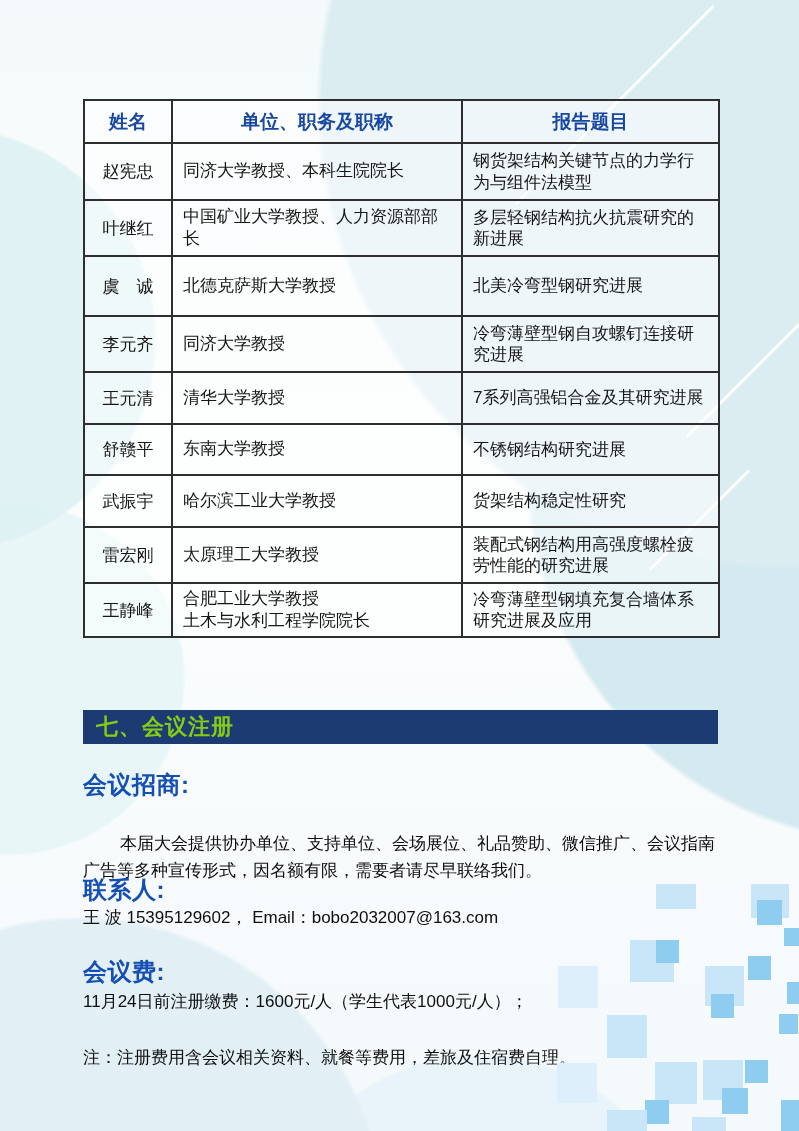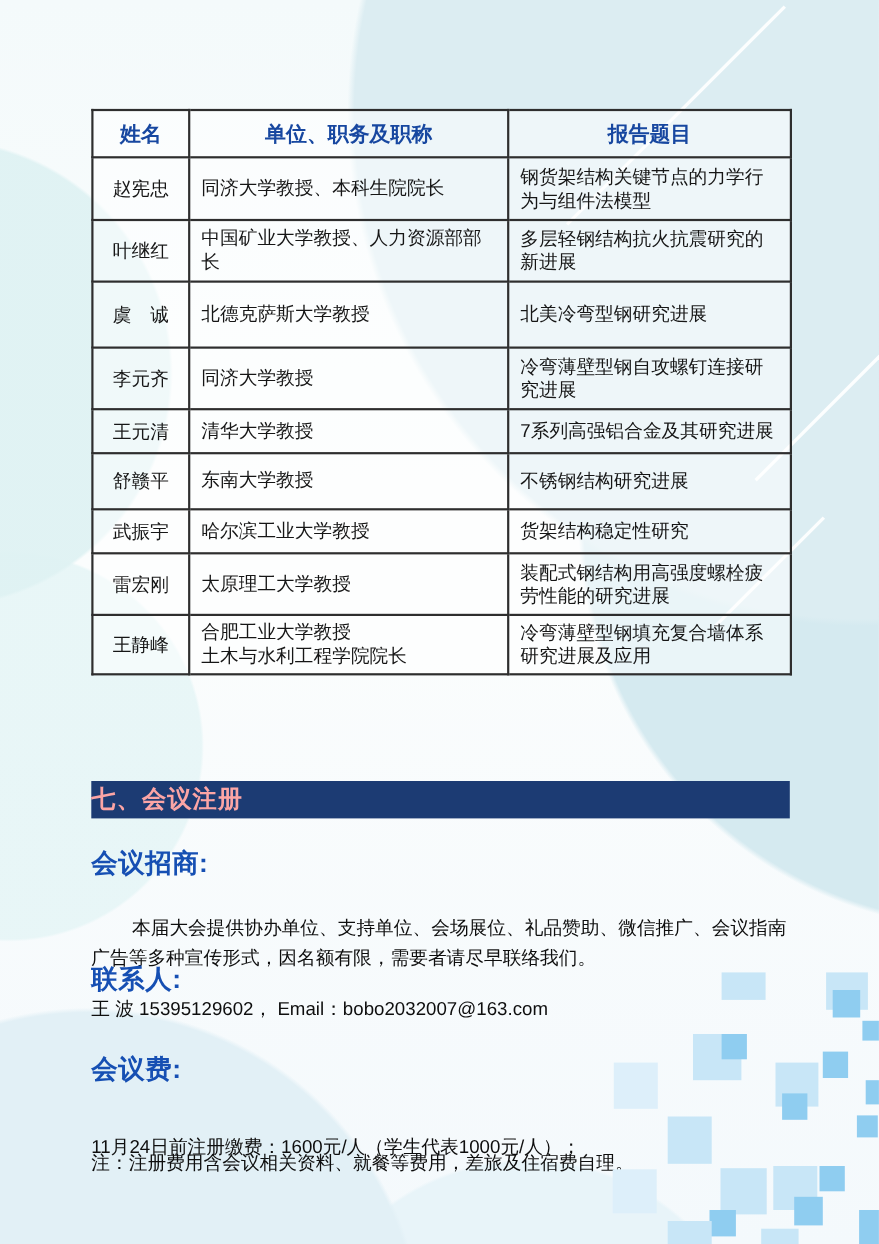--- a/index.html
+++ b/index.html
@@ -30,28 +30,28 @@
     background:rgba(255,255,255,.5);
     padding:4px 10px;
     vertical-align:middle;
   }
   table.speakers th{
     font-size:19px;font-weight:bold;color:#1747a0;text-align:center;height:37px;padding:2px 4px;
   }
   td.name{font-size:17px;color:#161616;text-align:center;padding:4px 4px;}
   td.affil{font-size:17px;color:#161616;text-align:left;padding-left:14px;white-space:pre-line;line-height:1.3;}
   td.topic{font-size:17px;color:#161616;text-align:left;padding-left:10px;padding-right:6px;line-height:1.25;}
-  tr.h57{height:57px;} tr.h56{height:56px;} tr.h54{height:60px;} tr.h52{height:40px;} tr.h51{height:51px;margin-left:34px;} tr.h45{height:45px;border-radius:22px;}
+  tr.h57{height:57px;} tr.h56{height:56px;} tr.h54{height:60px;} tr.h52{height:52px;} tr.h51{height:51px;margin-left:34px;} tr.h45{height:45px;border-radius:22px;}
 
   .banner{
     position:absolute;left:83px;top:710px;width:635px;height:34px;
-    background:#1c3b73;color:#fca5a5;
+    background:#1c3b73;color:#84cc16;
     font-family:"Liberation Serif","DejaVu Serif",serif;
     font-weight:bold;font-size:22px;line-height:34px;
-    box-sizing:border-box;letter-spacing:1px;
+    padding-left:13px;box-sizing:border-box;letter-spacing:1px;
   }
   .blue-label{
     position:absolute;left:83px;
     font-size:24px;font-weight:bold;color:#164fb3;letter-spacing:.5px;
   }
   .body-text{
     position:absolute;left:83px;width:638px;
     font-size:17px;color:#0e0e0e;line-height:27px;
   }
   .indent{text-indent:37px;}
@@ -130,21 +130,21 @@
     <span>七、会议注册</span>
   </div>
 
   <div class="blue-label" style="top:769px;">会议招商:</div>
   <div class="body-text indent" style="top:830px;">本届大会提供协办单位、支持单位、会场展位、礼品赞助、微信推广、会议指南广告等多种宣传形式，因名额有限，需要者请尽早联络我们。</div>
 
   <div class="blue-label" style="top:874px;">联系人:</div>
   <div class="body-text" style="top:904px;">王 波 15395129602，  Email：bobo2032007@163.com</div>
 
   <div class="blue-label" style="top:956px;">会议费:</div>
-  <div class="body-text" style="top:988px;margin-top:41px;">11月24日前注册缴费：1600元/人（学生代表1000元/人）；</div>
+  <div class="body-text" style="top:988px;">11月24日前注册缴费：1600元/人（学生代表1000元/人）；</div>
   <div class="body-text" style="top:1044px;">注：注册费用含会议相关资料、就餐等费用，差旅及住宿费自理。</div>
 
   <div class="sq l" style="left:656px;top:884px;width:40px;height:25px;"></div>
   <div class="sq l" style="left:751px;top:884px;width:38px;height:34px;"></div>
   <div class="sq m" style="left:757px;top:900px;width:25px;height:25px;"></div>
   <div class="sq m" style="left:784px;top:928px;width:15px;height:18px;"></div>
   <div class="sq l" style="left:630px;top:940px;width:44px;height:42px;"></div>
   <div class="sq m" style="left:656px;top:940px;width:23px;height:23px;"></div>
   <div class="sq xl" style="left:558px;top:966px;width:40px;height:42px;"></div>
   <div class="sq l" style="left:705px;top:966px;width:39px;height:40px;"></div>

